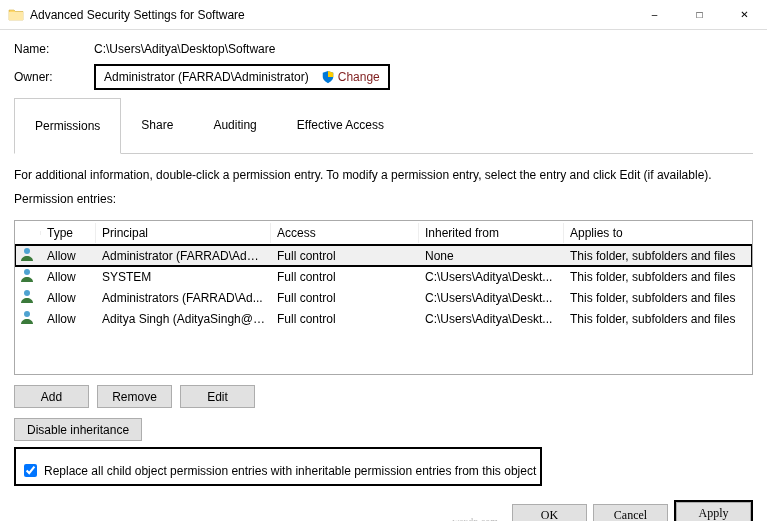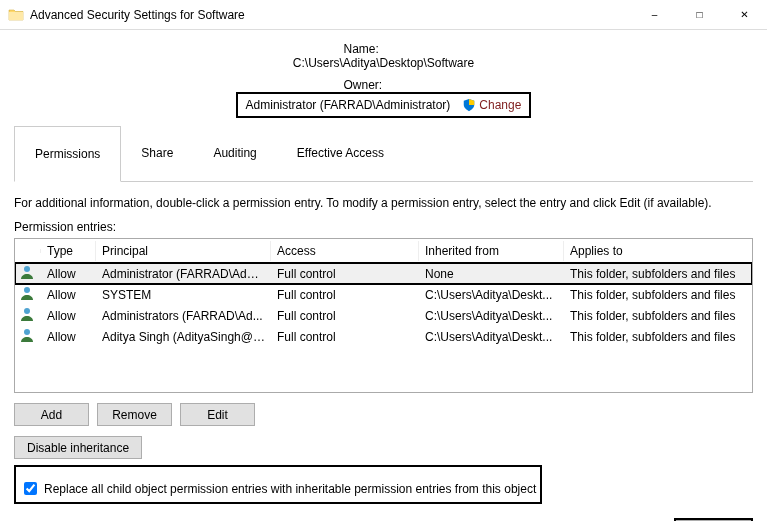--- a/index.html
+++ b/index.html
@@ -20,32 +20,32 @@
     border-bottom: 1px solid #ddd;
     background: #fff;
   }
   .titlebar .icon-wrap { padding: 0 6px 0 8px; }
   .titlebar .title { flex: 1; font-size: 12px; }
   .winbtn {
     width: 45px; height: 29px; display:flex; align-items:center; justify-content:center;
     font-family: "Segoe UI Symbol", sans-serif; font-size: 10px;
   }
   .content { padding: 12px 14px 8px 14px; }
-  .row { display:flex; align-items:center; margin-bottom:8px;flex-direction:column; }
+  .row { display:flex; align-items:center; margin-bottom:8px; }
   .label { width: 80px; }
   .ownerbox {
     border: 2px solid #000; padding: 4px 8px; display:flex; align-items:center; gap:12px;
   }
   .change-link { color:#7f1d1d; display:flex; align-items:center; gap:3px; }
   .shield { width:14px; height:14px; }
   .tabs { display:flex; border-bottom:1px solid #ccc; margin-top:6px; }
   .tab { padding:20px 20px; font-size:12px; cursor:default; }
   .tab.active { border:1px solid #ccc; border-bottom:1px solid #fff; margin-bottom:-1px; background:#fff; }
   .info { margin: 14px 0 10px 0; }
-  .entries-label { margin-bottom: 4px; }
+  .entries-label { margin-bottom: 14px; }
   .highlight-box { border: 2px solid #000; }
   .grid {
     border:1px solid #aaa; background:#fff; height: 155px; overflow:hidden;
   }
   .ghead, .grow { display:flex; align-items:center; }
   .ghead { background:#fff; border-bottom:1px solid #ddd; height:24px; font-weight:400; }
   .ghead > div, .grow > div { padding: 3px 6px; overflow:hidden; white-space:nowrap; text-overflow:ellipsis; }
   .c-icon { width: 26px; flex:none; padding:2px 4px !important;}
   .c-type { width: 55px; flex:none; }
   .c-principal { width: 175px; flex:none; }

